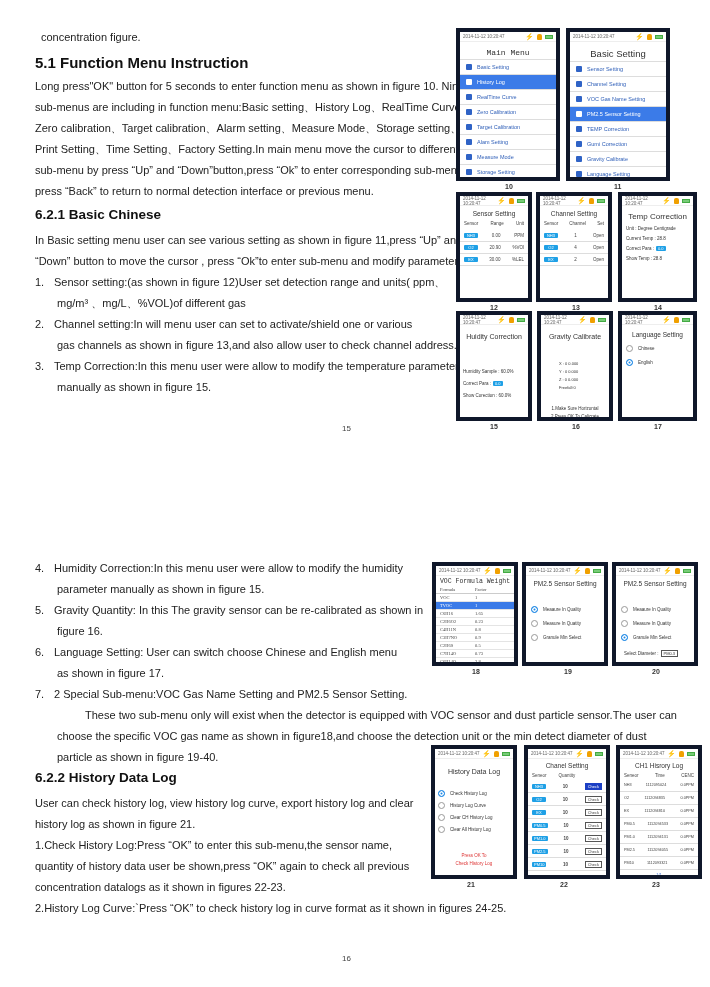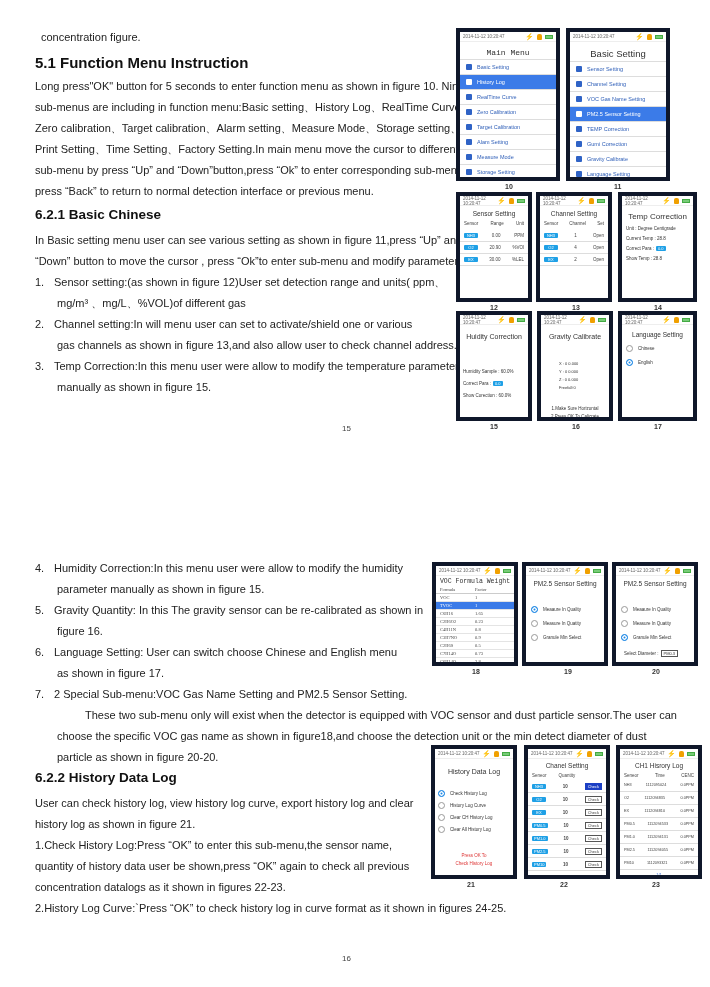--- a/index.html
+++ b/index.html
@@ -66,21 +66,21 @@
       <div class="t" style="left: 35px; top: 604px;">5.</div>
       <div class="t" style="left: 54px; top: 604px;">Gravity Quantity: In this The gravity sensor can be re-calibrated as shown in</div>
       <div class="t" style="left: 57px; top: 625px;">figure 16.</div>
       <div class="t" style="left: 35px; top: 646px;">6.</div>
       <div class="t" style="left: 54px; top: 646px;">Language Setting: User can switch choose Chinese and English menu</div>
       <div class="t" style="left: 57px; top: 667px;">as shown in figure 17.</div>
       <div class="t" style="left: 35px; top: 688px;">7.</div>
       <div class="t" style="left: 54px; top: 688px;"> 2 Special Sub-menu:VOC Gas Name Setting and PM2.5 Sensor Setting.</div>
       <div class="t" style="left: 57px; top: 709px; margin-left: 28px;">These two sub-menu only will exist when the detector is equipped with VOC sensor and dust particle sensor.The user can</div>
       <div class="t" style="left: 57px; top: 730px;">choose the specific VOC gas name as shown in figure18,and choose the detection unit or the min detect diameter of dust</div>
-      <div class="t" style="left: 57px; top: 751px;">particle as shown in figure 20-20.</div>
+      <div class="t" style="left: 57px; top: 751px;">particle as shown in figure 19-40.</div>
     </div>
   <div class="h" style="left:35px;top:770px;font-size:13.5px">6.2.2 History Data Log</div>
   <div id="p2para">
       <div class="t" style="left: 35px; top: 797px;">User can check history log, view history log curve, export history log and clear</div>
       <div class="t" style="left: 35px; top: 818px;"> history log as shown in figure 21.</div>
       <div class="t" style="left: 35px; top: 839px;">1.Check History Log:Press “OK” to enter this sub-menu,the sensor name,</div>
       <div class="t" style="left: 35px; top: 860px;">  quantity of history data user be shown,press “OK” again to check all previous</div>
       <div class="t" style="left: 35px; top: 881px;">  concentration datalogs as it shown in figures 22-23.</div>
       <div class="t" style="left: 35px; top: 902px;">2.History Log Curve:`Press “OK” to check history log in curve format as it shown in figures 24-25.</div>
     </div>

